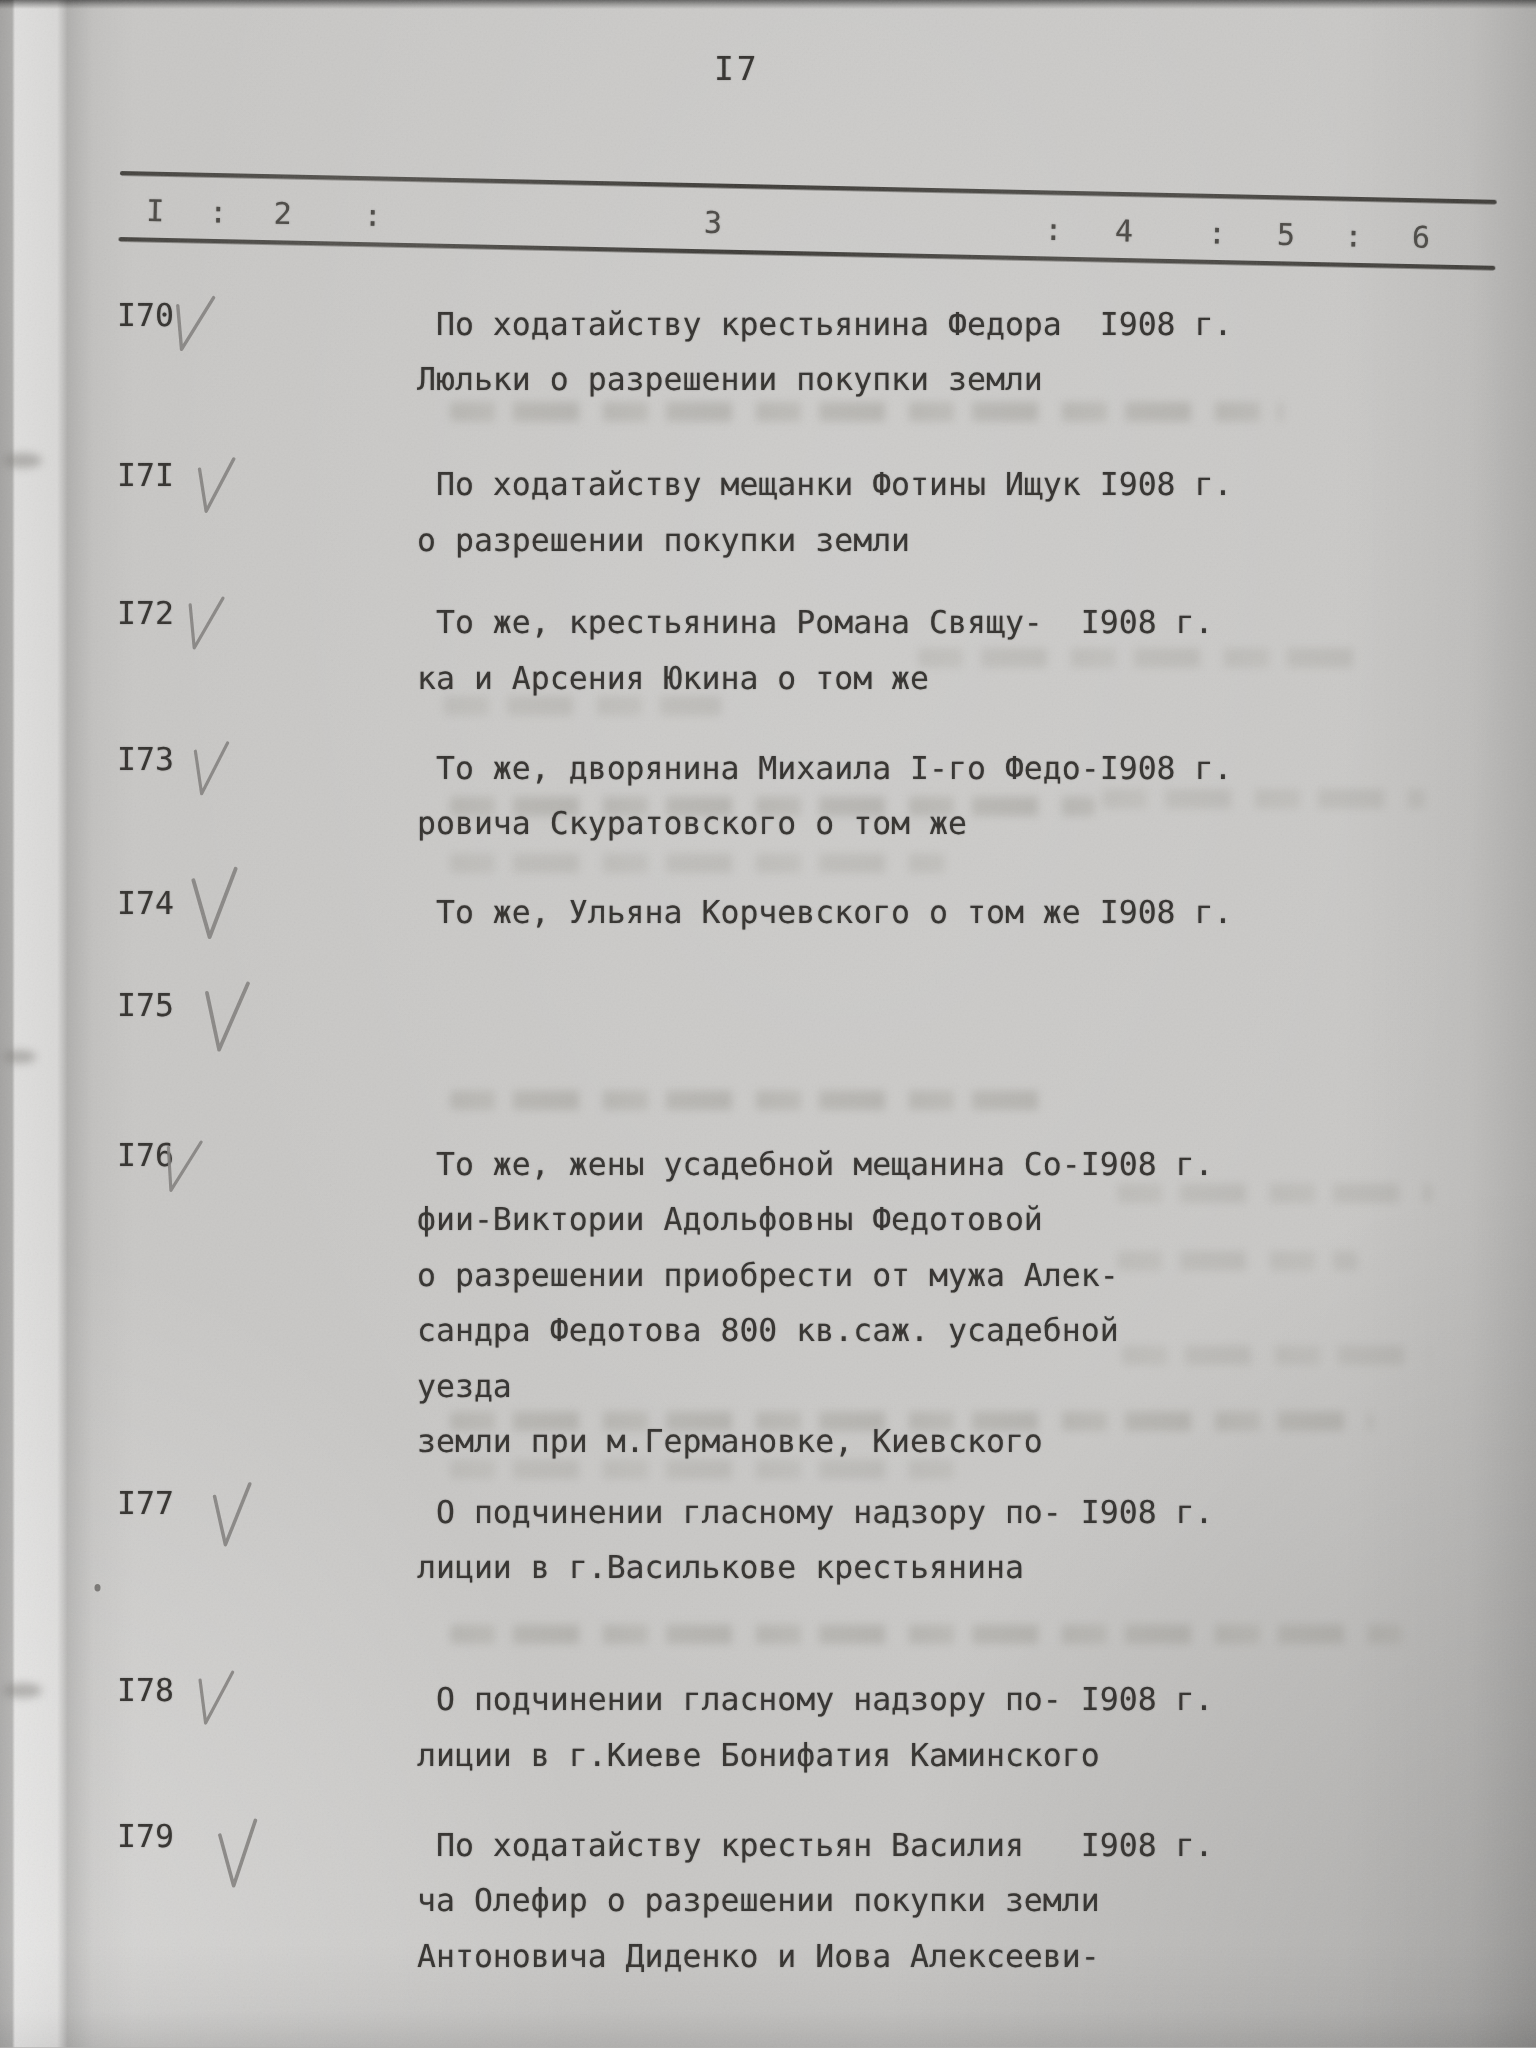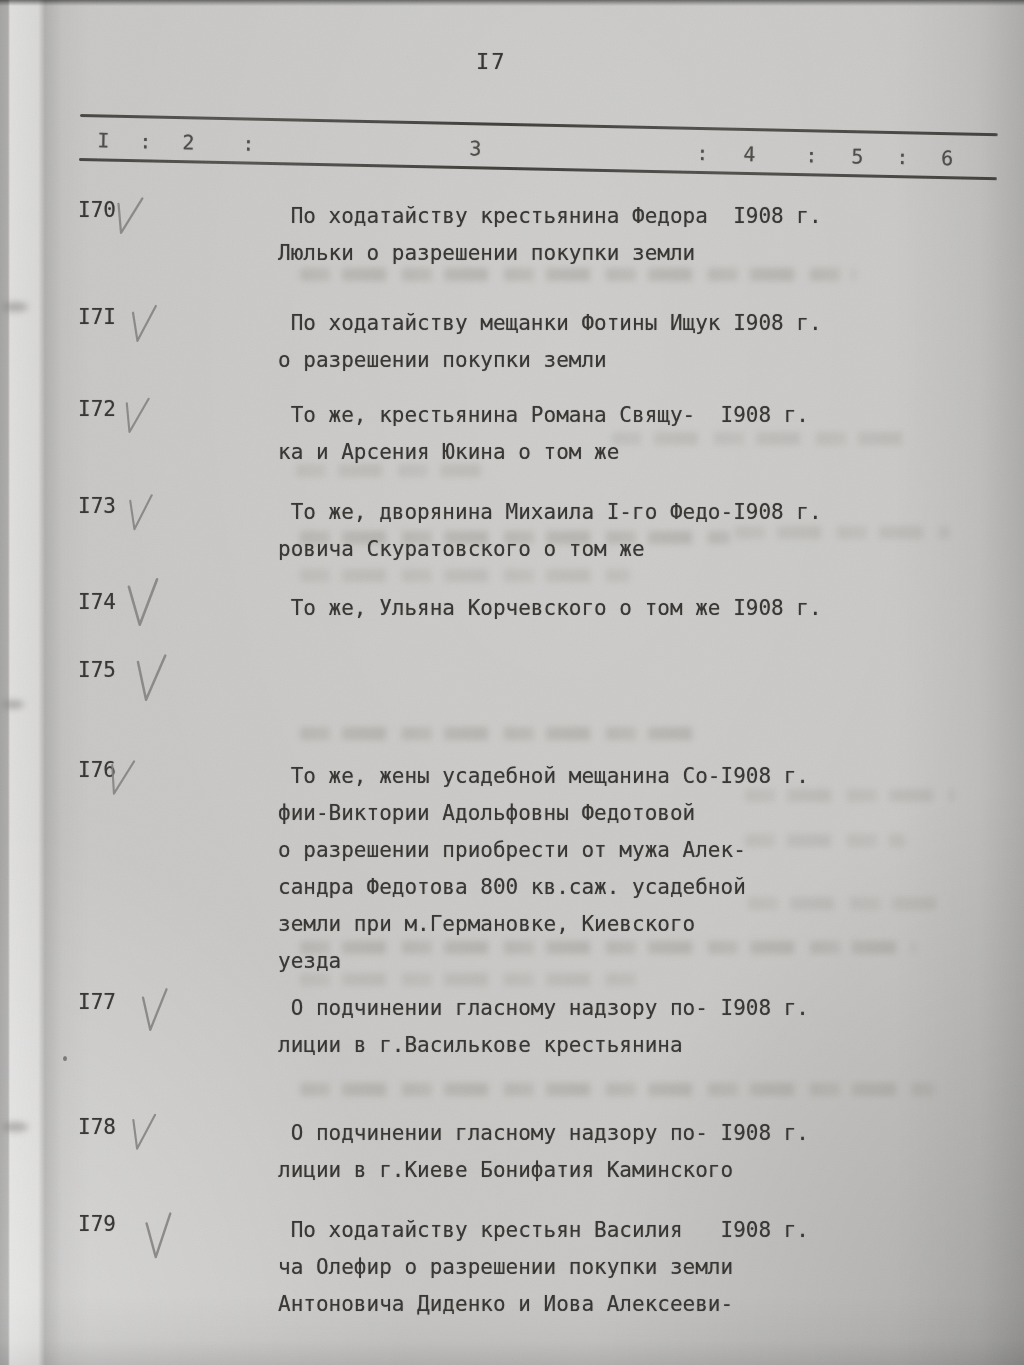--- a/index.html
+++ b/index.html
@@ -15,21 +15,21 @@
       linear-gradient(90deg, rgba(0,0,0,.18) 0px, rgba(0,0,0,.14) 8px, rgba(255,255,255,.42) 10px, rgba(255,255,255,.30) 38px, rgba(0,0,0,.12) 45px, rgba(0,0,0,.03) 62px, rgba(0,0,0,0) 90px),
       linear-gradient(270deg, rgba(0,0,0,.14) 0px, rgba(0,0,0,.05) 45px, rgba(0,0,0,0) 130px),
       linear-gradient(0deg, rgba(0,0,0,.12) 0px, rgba(0,0,0,.04) 25px, rgba(0,0,0,0) 70px),
       radial-gradient(ellipse at 0% 100%, rgba(255,255,255,.30) 0%, rgba(255,255,255,0) 28%),
       radial-gradient(ellipse at 100% 100%, rgba(0,0,0,.14) 0%, rgba(0,0,0,0) 30%),
       radial-gradient(ellipse at 55% 25%, rgba(255,255,255,.10) 0%, rgba(255,255,255,0) 60%),
       #c8c7c5;
   }
   .txt{color:#34322f;text-shadow:0 0 1px rgba(45,43,40,.45);}
   #pagenum{
-    position:absolute;left:476px;top:49px;font-size:22px;letter-spacing:2px;
+    position:absolute;left:476px;top:34px;font-size:22px;letter-spacing:2px;
   }
   
   #header-band{
     position:absolute;left:80px;top:114px;width:920px;height:60px;
     transform:rotate(1.2deg);transform-origin:0 0;
   }
   .rule{
     position:absolute;left:0;width:918px;height:3px;border-radius:2px;
     background:linear-gradient(90deg,#45433f 0%,#55534f 18%,#3e3c38 45%,#504e4a 70%,#403e3a 100%);
     filter:blur(.4px);
@@ -166,22 +166,22 @@
   <section class="entry" style="top:758px">
     <div class="num txt">I76</div>
     <svg class="check" width="30" height="42" viewBox="0 0 34 48" style="left:106px;top:-2px;transform:rotate(9deg)">
         <path d="M5 12 L12 44 L29 4"></path>
       </svg>
     <div class="lines">
       <div class="line txt"> То же, жены усадебной мещанина Со-I908 г.</div>
       <div class="line txt">фии-Виктории Адольфовны Федотовой</div>
       <div class="line txt">о разрешении приобрести от мужа Алек-</div>
       <div class="line txt">сандра Федотова 800 кв.саж. усадебной</div>
+      <div class="line txt">уезда</div>
       <div class="line txt">земли при м.Германовке, Киевского</div>
-      <div class="line txt">уезда</div>
     </div>
   </section>
 
   <section class="entry" style="top:990px">
     <div class="num txt">I77</div>
     <svg class="check" width="33" height="47" viewBox="0 0 34 48" style="left:138px;top:-4px;transform:rotate(1deg)">
         <path d="M5 12 L13 45 L29 3"></path>
       </svg>
     <div class="lines">
       <div class="line txt"> О подчинении гласному надзору по- I908 г.</div>

